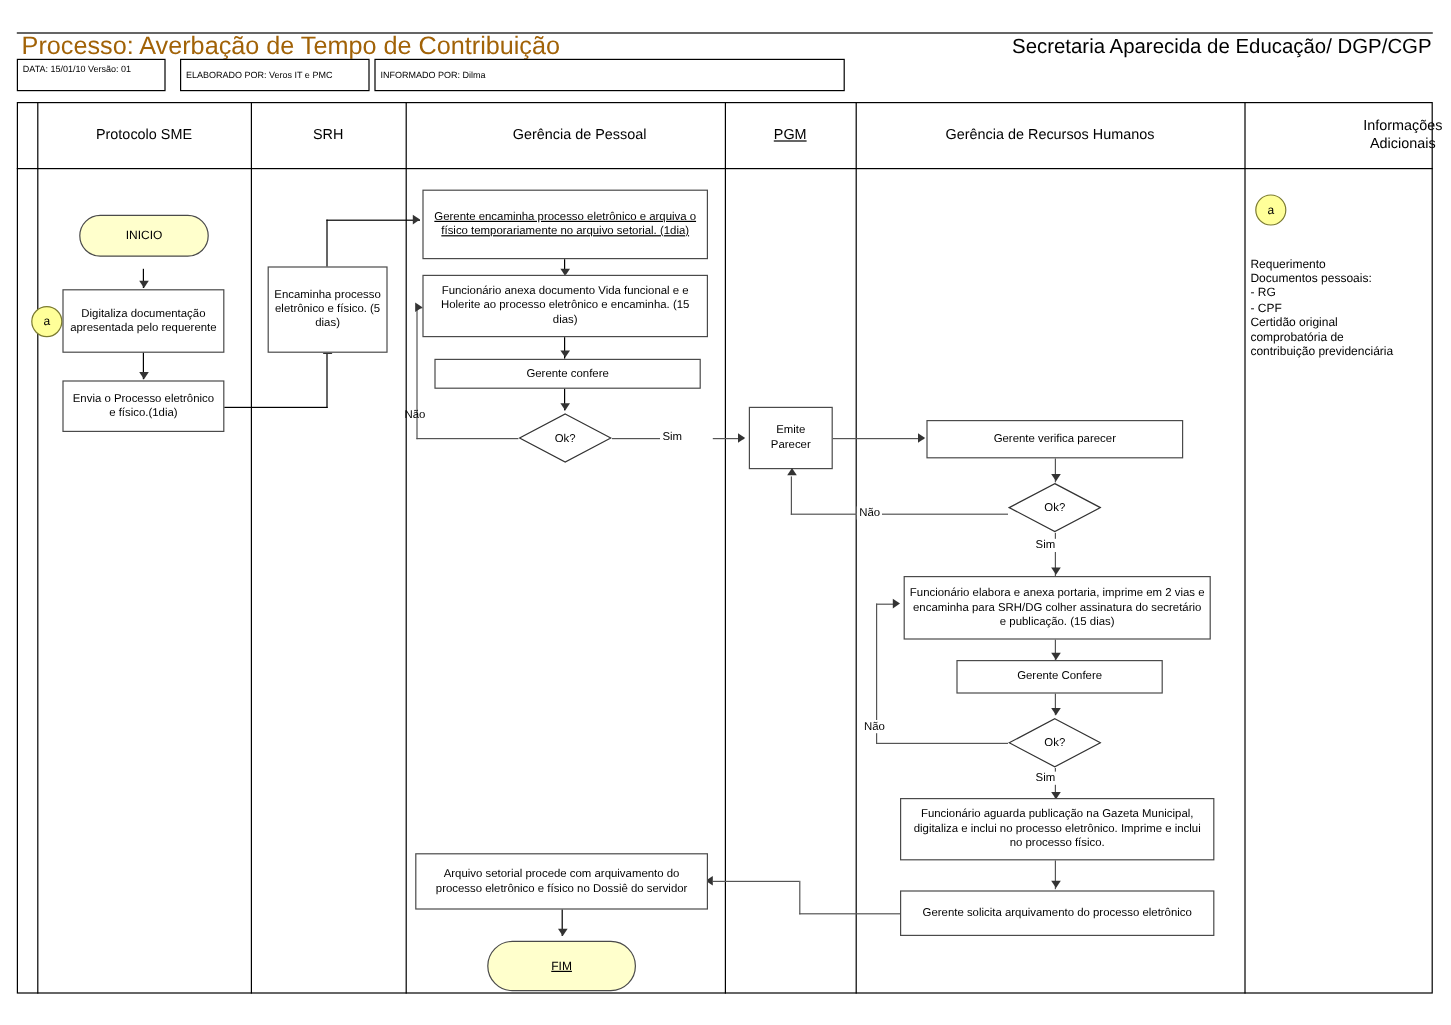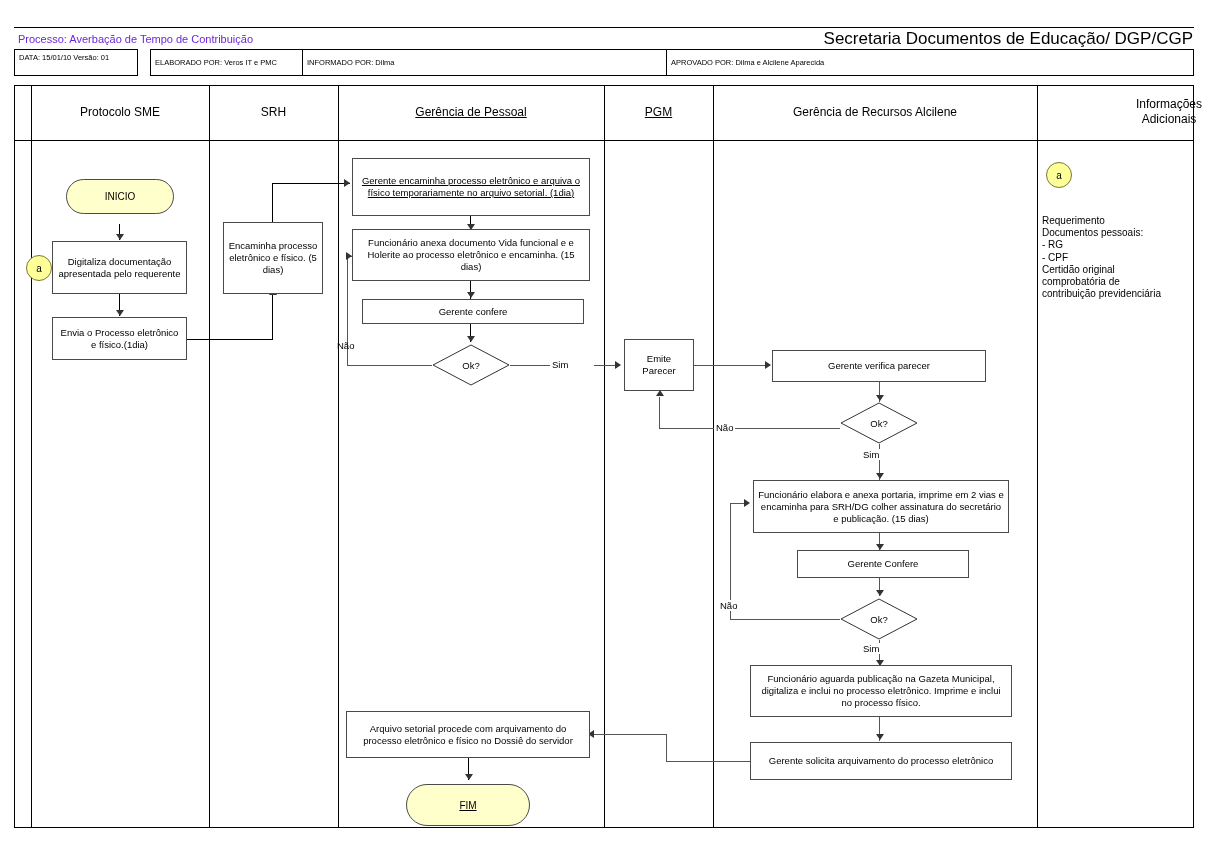--- a/index.html
+++ b/index.html
@@ -1,21 +1,21 @@
 <!DOCTYPE html>
 <html><head>
 <meta charset="utf-8">
 <style>
   html,body{margin:0;padding:0;background:#ffffff;}
   body{font-family:"Liberation Sans","DejaVu Sans",sans-serif;color:#000;}
 
   #page{position:relative;width:1209px;height:854px;overflow:hidden;background:#fff;}
 
   
-  .hdr-title{position:absolute;left:18px;top:29px;font-size:11px;line-height:20px;color:#6d28d9;white-space:nowrap;}
+  .hdr-title{position:absolute;left:18px;top:29px;font-size:21px;line-height:20px;color:#a16207;white-space:nowrap;}
   .hdr-org{position:absolute;right:16px;top:29px;font-size:17px;line-height:20px;color:#000;white-space:nowrap;}
 
   .hdr-rule{position:absolute;left:14px;top:27px;width:1180px;height:1px;background:#000;}
 
   .meta-box{position:absolute;border:1px solid #000;box-sizing:border-box;background:#fff;
             font-size:7.5px;line-height:10px;padding:3px 4px;color:#000;overflow:hidden;}
 
   
   .lane-frame{position:absolute;left:14px;top:85px;width:1180px;height:743px;
               border:1px solid #000;box-sizing:border-box;}
@@ -53,43 +53,42 @@
   .arw.right{border-top:4px solid transparent;border-bottom:4px solid transparent;border-left:6px solid #333;}
   .arw.left{border-top:4px solid transparent;border-bottom:4px solid transparent;border-right:6px solid #333;}
 </style>
 </head>
 <body>
 
 <div id="page">
 
   <div class="hdr-rule"></div>
   <div class="hdr-title">Processo: Averbação de Tempo de Contribuição</div>
-  <div class="hdr-org">Secretaria Documentos de Educação/ DGP/CGP</div>
+  <div class="hdr-org">Secretaria Aparecida de Educação/ DGP/CGP</div>
 
   <div class="meta-box" style="left:14px;top:49px;width:124px;height:27px;">DATA: 15/01/10
 Versão: 01</div>
   <div class="meta-box" style="left:150px;top:49px;width:158px;height:27px;display:flex;align-items:center;">ELABORADO POR: Veros IT e PMC</div>
-  <div class="meta-box" style="left:302px;top:49px;width:392px;height:27px;display:flex;align-items:center;">INFORMADO POR: Dilma</div>
-  <div class="meta-box" style="left:666px;top:49px;width:528px;height:27px;display:flex;align-items:center;">APROVADO POR: Dilma e Alcilene Aparecida</div>
+  <div class="meta-box" style="left:312px;top:49px;width:392px;height:27px;display:flex;align-items:center;">INFORMADO POR: Dilma</div>
 
   <div class="lane-frame"></div>
   <div class="lane-head-rule"></div>
 
   <div class="lane-div" style="left:31px;"></div>
   <div class="lane-div" style="left:209px;"></div>
   <div class="lane-div" style="left:338px;"></div>
   <div class="lane-div" style="left:604px;"></div>
   <div class="lane-div" style="left:713px;"></div>
   <div class="lane-div" style="left:1037px;"></div>
 
   <div class="lane-title" style="left:31px;width:178px;top:105px;">Protocolo SME</div>
   <div class="lane-title" style="left:209px;width:129px;top:105px;">SRH</div>
-  <div class="lane-title" style="left:338px;width:266px;top:105px;text-decoration:underline;">Gerência de Pessoal</div>
+  <div class="lane-title" style="left:350px;width:266px;top:105px;">Gerência de Pessoal</div>
   <div class="lane-title" style="left:604px;width:109px;top:105px;text-decoration:underline;">PGM</div>
-  <div class="lane-title" style="left:713px;width:324px;top:105px;">Gerência de Recursos Alcilene</div>
+  <div class="lane-title" style="left:713px;width:324px;top:105px;">Gerência de Recursos Humanos</div>
   <div class="lane-title" style="left:1091px;width:156px;top:97px;white-space:pre-line;">Informações
 Adicionais</div>
 
   <div class="term" style="left:66px;top:179px;width:108px;height:35px;">INICIO</div>
 
   <div class="ln v blk" style="left:119px;top:224px;height:16px;"></div>
   <div class="arw down" style="left:116px;top:234px;"></div>
 
   <div class="node" style="left:52px;top:241px;width:135px;height:53px;">Digitaliza documentação apresentada pelo requerente</div>
 

